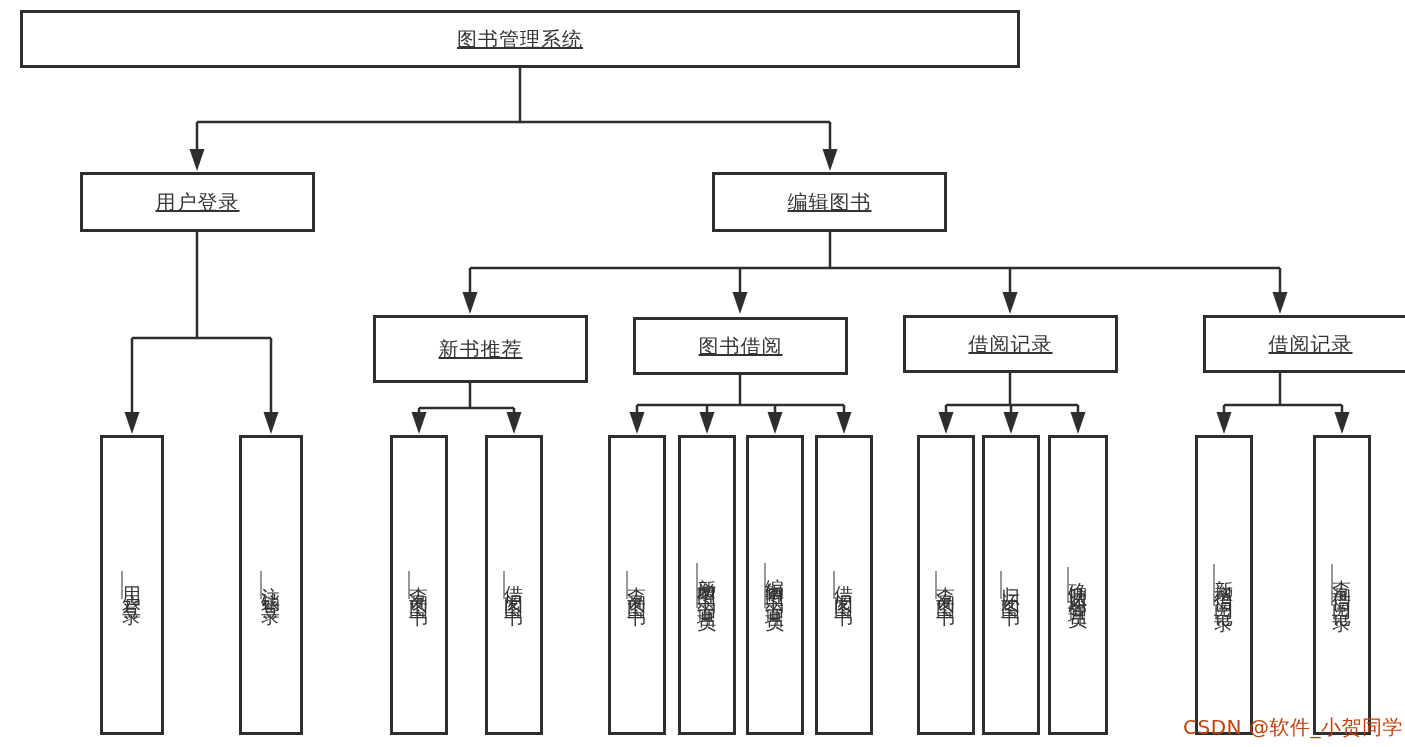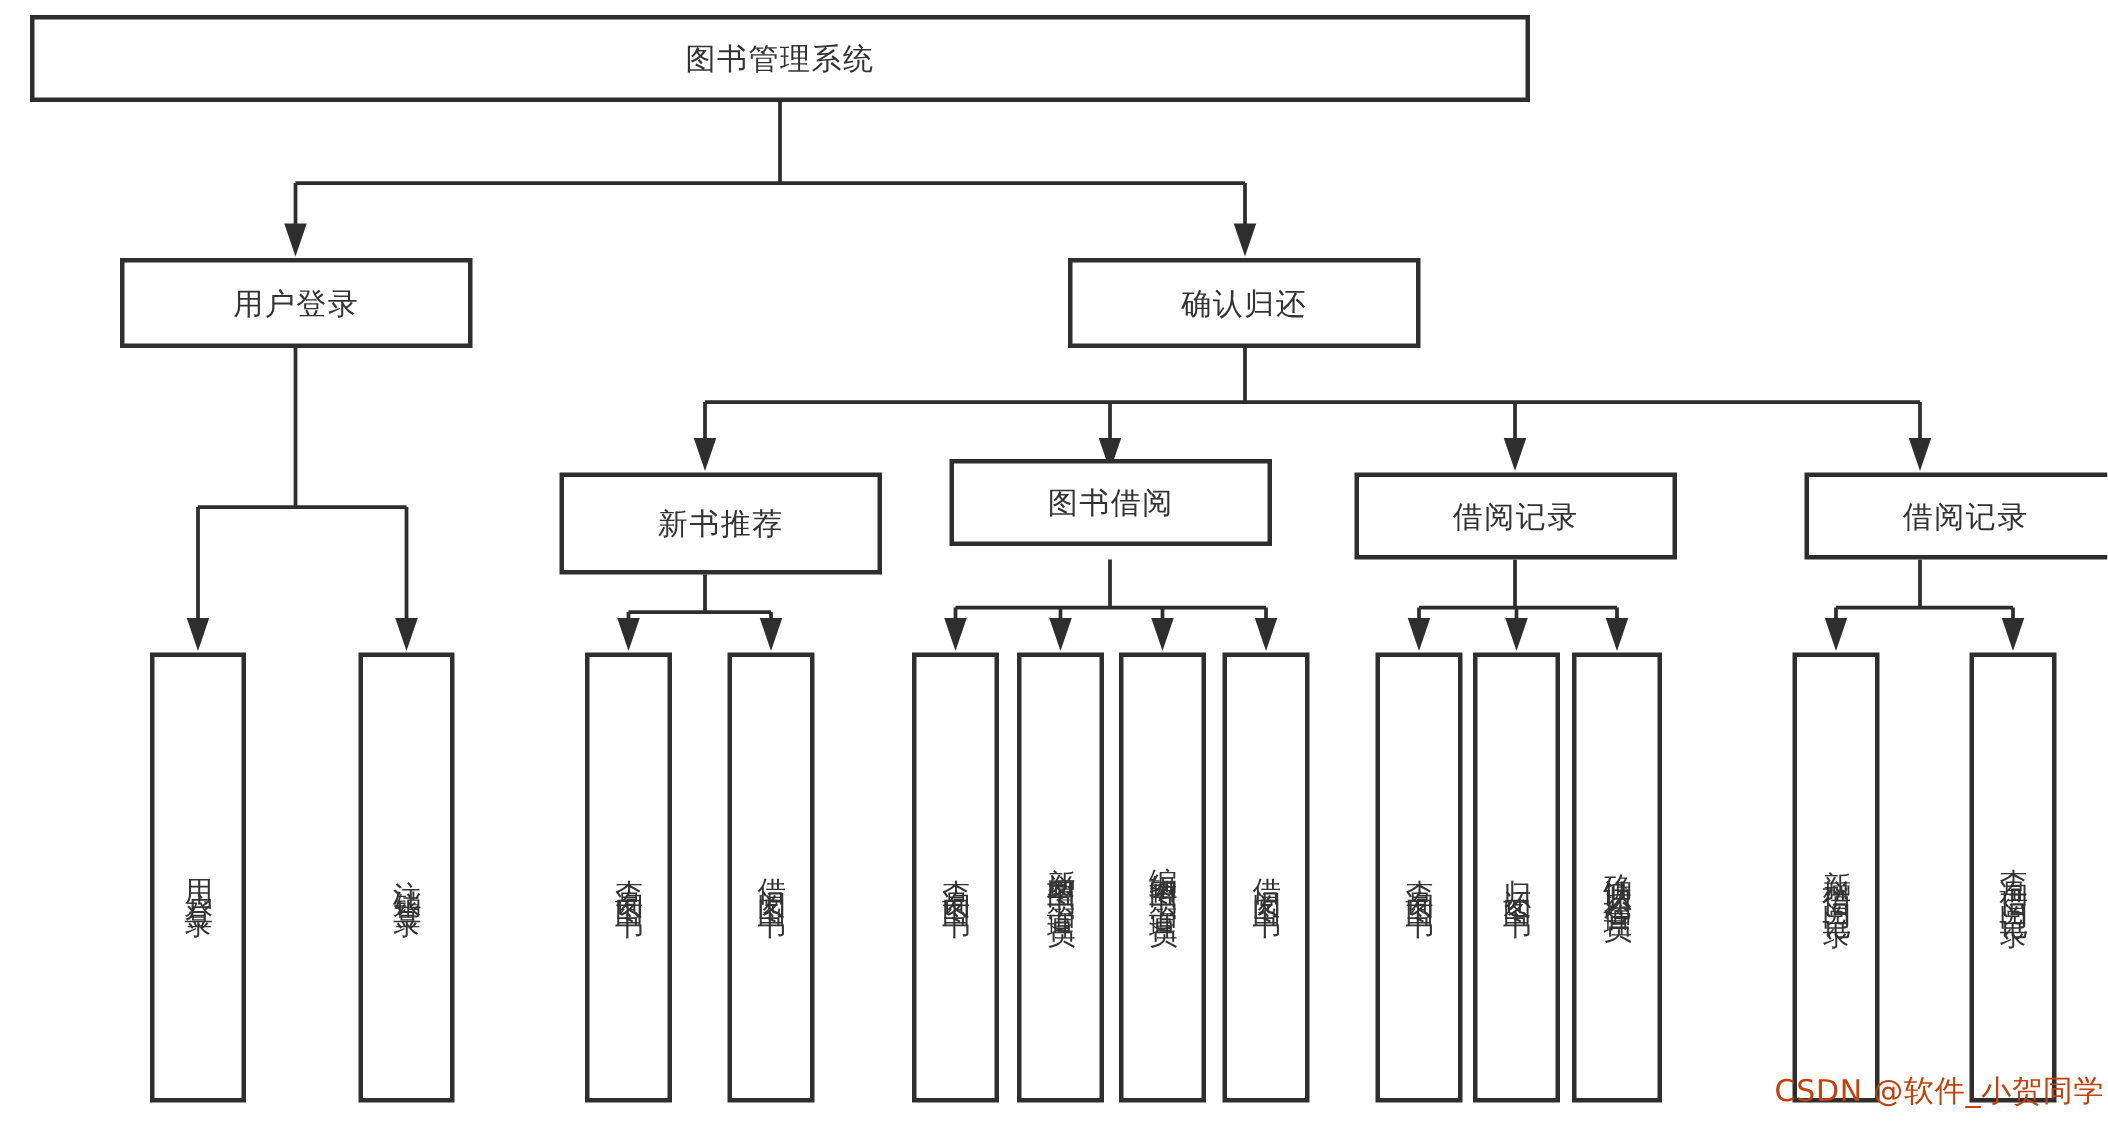--- a/index.html
+++ b/index.html
@@ -26,20 +26,21 @@
     position: absolute;
     box-sizing: border-box;
     background: #ffffff;
     border: 3px solid #2e2e2e;
     color: #333333;
     display: flex;
     align-items: center;
     justify-content: center;
     text-align: center;
     z-index: 2;
+    text-decoration: underline;
   }
   .hbox {
     font-size: 20px;
     letter-spacing: 1px;
     white-space: nowrap;
   }
   .vbox {
     writing-mode: vertical-rl;
     text-orientation: mixed;
     font-size: 19px;
@@ -106,24 +107,24 @@
       <polygon points="1070.5,412 1085.5,412 1078,434"></polygon>
 
       <polygon points="1216.5,412 1231.5,412 1224,434"></polygon>
       <polygon points="1334.5,412 1349.5,412 1342,434"></polygon>
     </g>
   </svg>
 
   <div class="node hbox" style="left:20px; top:10px; width:1000px; height:58px;">图书管理系统</div>
 
   <div class="node hbox" style="left:80px; top:172px; width:235px; height:60px;">用户登录</div>
-  <div class="node hbox" style="left:712px; top:172px; width:235px; height:60px;">确认归还</div>
+  <div class="node hbox" style="left:712px; top:172px; width:235px; height:60px;">编辑图书</div>
 
   <div class="node hbox" style="left:373px; top:315px; width:215px; height:68px;">新书推荐</div>
-  <div class="node hbox" style="left:633px; top:306px; width:215px; height:58px;">图书借阅</div>
+  <div class="node hbox" style="left:633px; top:317px; width:215px; height:58px;">图书借阅</div>
   <div class="node hbox" style="left:903px; top:315px; width:215px; height:58px;">借阅记录</div>
   <div class="node hbox" style="left:1173px; top:315px; width:215px; height:58px;margin-left:30px;">借阅记录</div>
 
   <div class="node vbox" style="left:100px; top:435px; width:64px; height:300px;">用户登录</div>
   <div class="node vbox" style="left:239px; top:435px; width:64px; height:300px;">注销登录</div>
 
   <div class="node vbox" style="left:390px; top:435px; width:58px; height:300px;">查询图书</div>
   <div class="node vbox" style="left:485px; top:435px; width:58px; height:300px;">借阅图书</div>
 
   <div class="node vbox" style="left:608px; top:435px; width:58px; height:300px;">查询图书</div>

